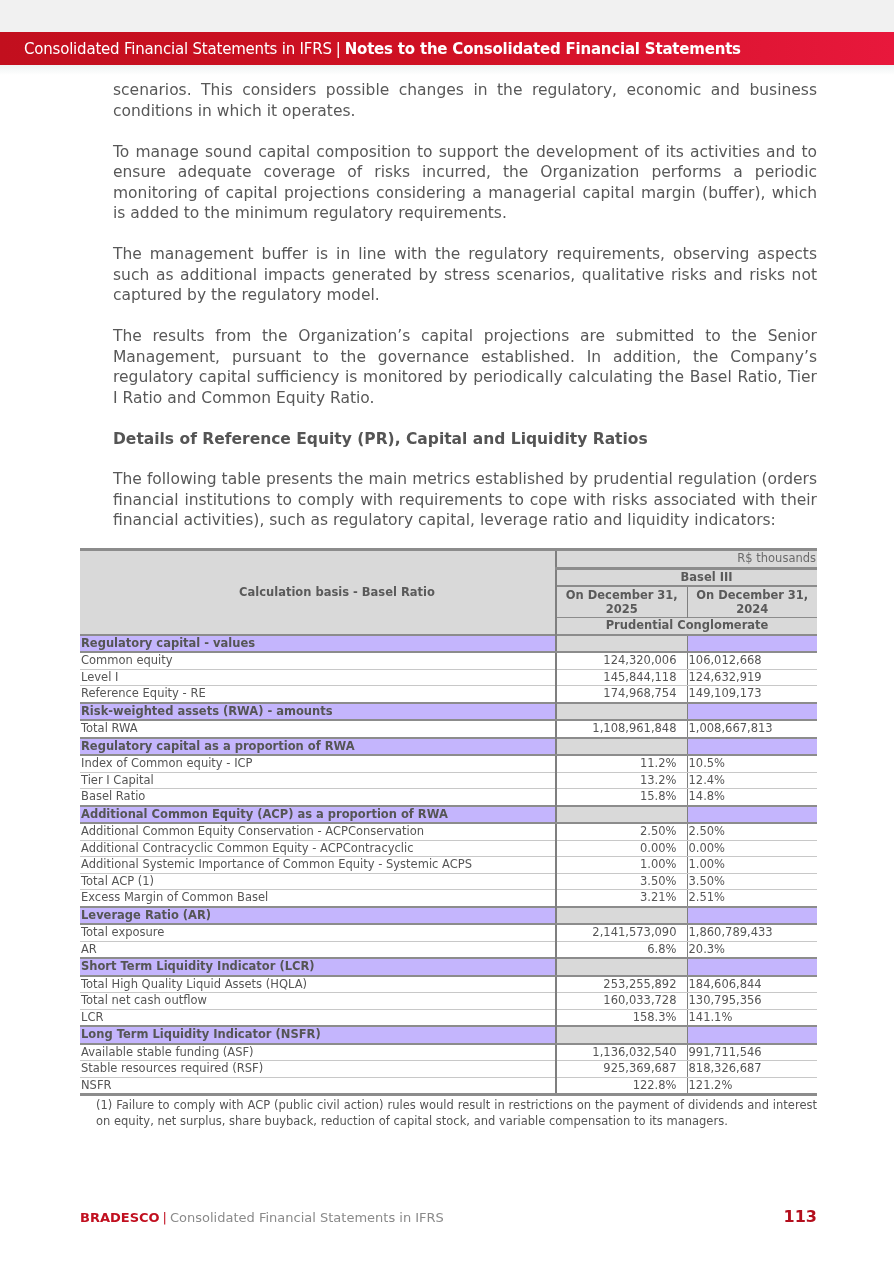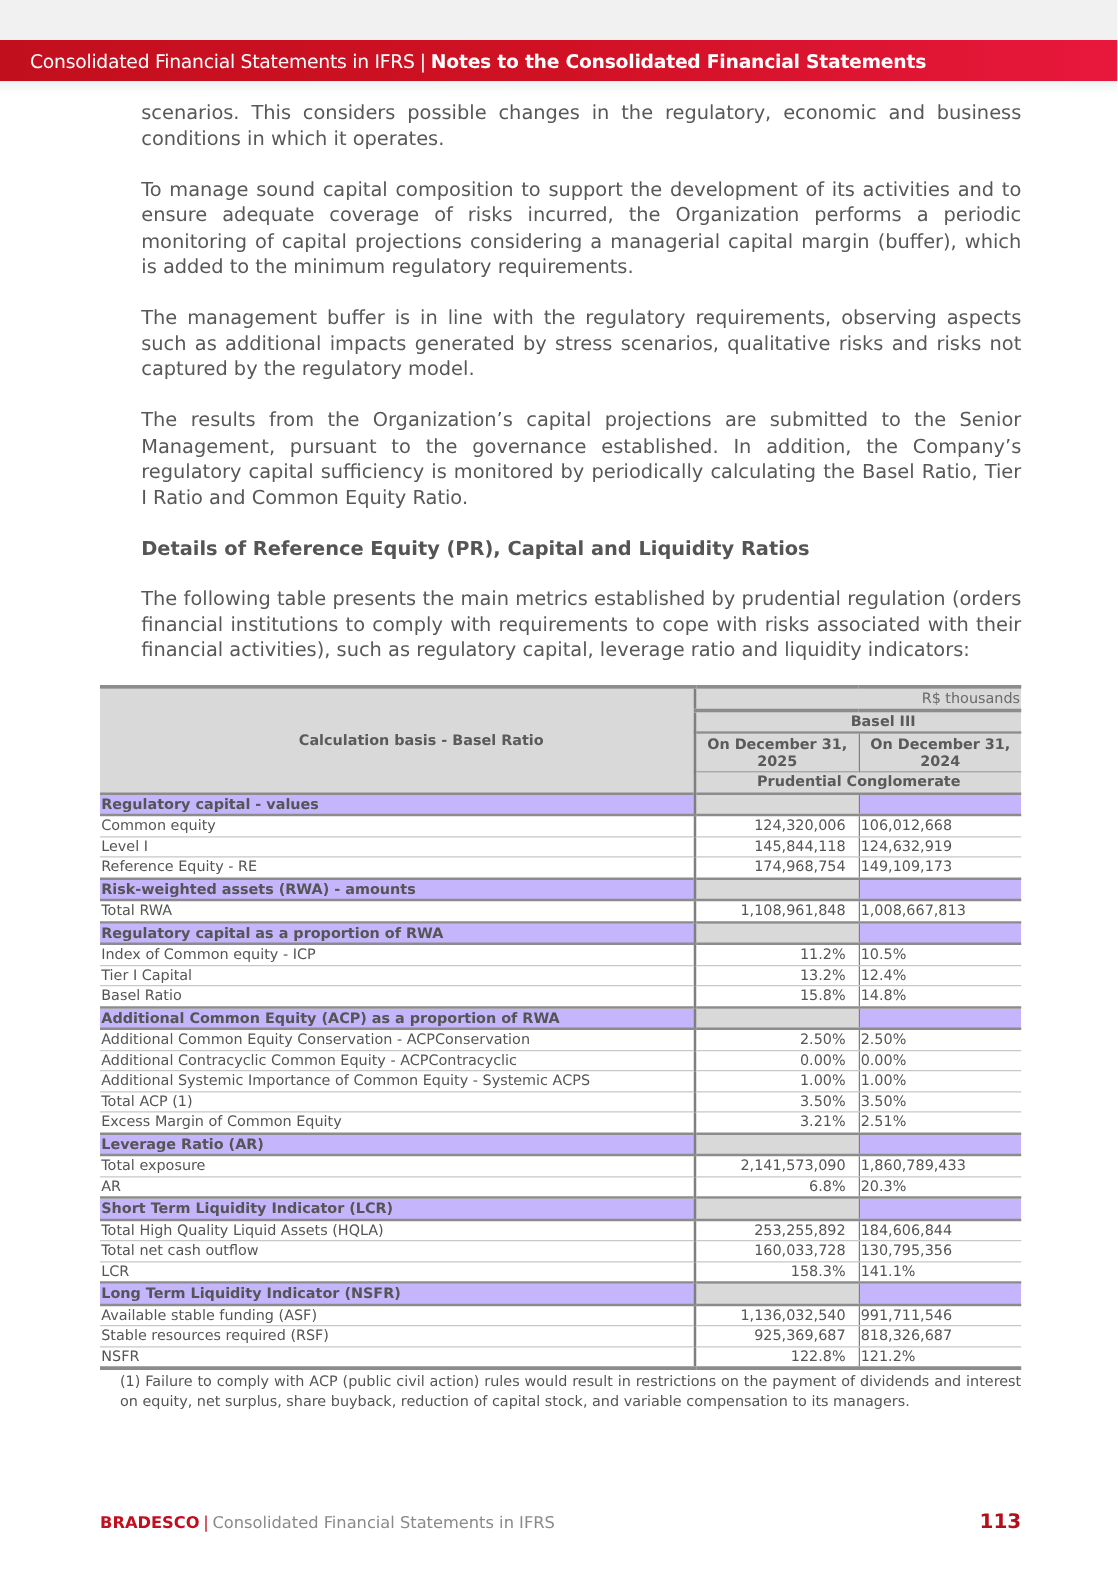--- a/index.html
+++ b/index.html
@@ -159,21 +159,21 @@
           <td class="c1">Additional Systemic Importance of Common Equity - Systemic ACPS</td>
           <td class="c2">1.00%</td>
           <td class="c3">1.00%</td>
         </tr>
         <tr class="row">
           <td class="c1">Total ACP (1)</td>
           <td class="c2">3.50%</td>
           <td class="c3">3.50%</td>
         </tr>
         <tr class="row">
-          <td class="c1">Excess Margin of Common Equity</td>
+          <td class="c1">Excess Margin of Common Basel</td>
           <td class="c2">3.21%</td>
           <td class="c3">2.51%</td>
         </tr>
         <tr class="sec">
           <td class="c1">Leverage Ratio (AR)</td>
           <td class="c2"></td>
           <td class="c3"></td>
         </tr>
         <tr class="row">
           <td class="c1">Total exposure</td>

